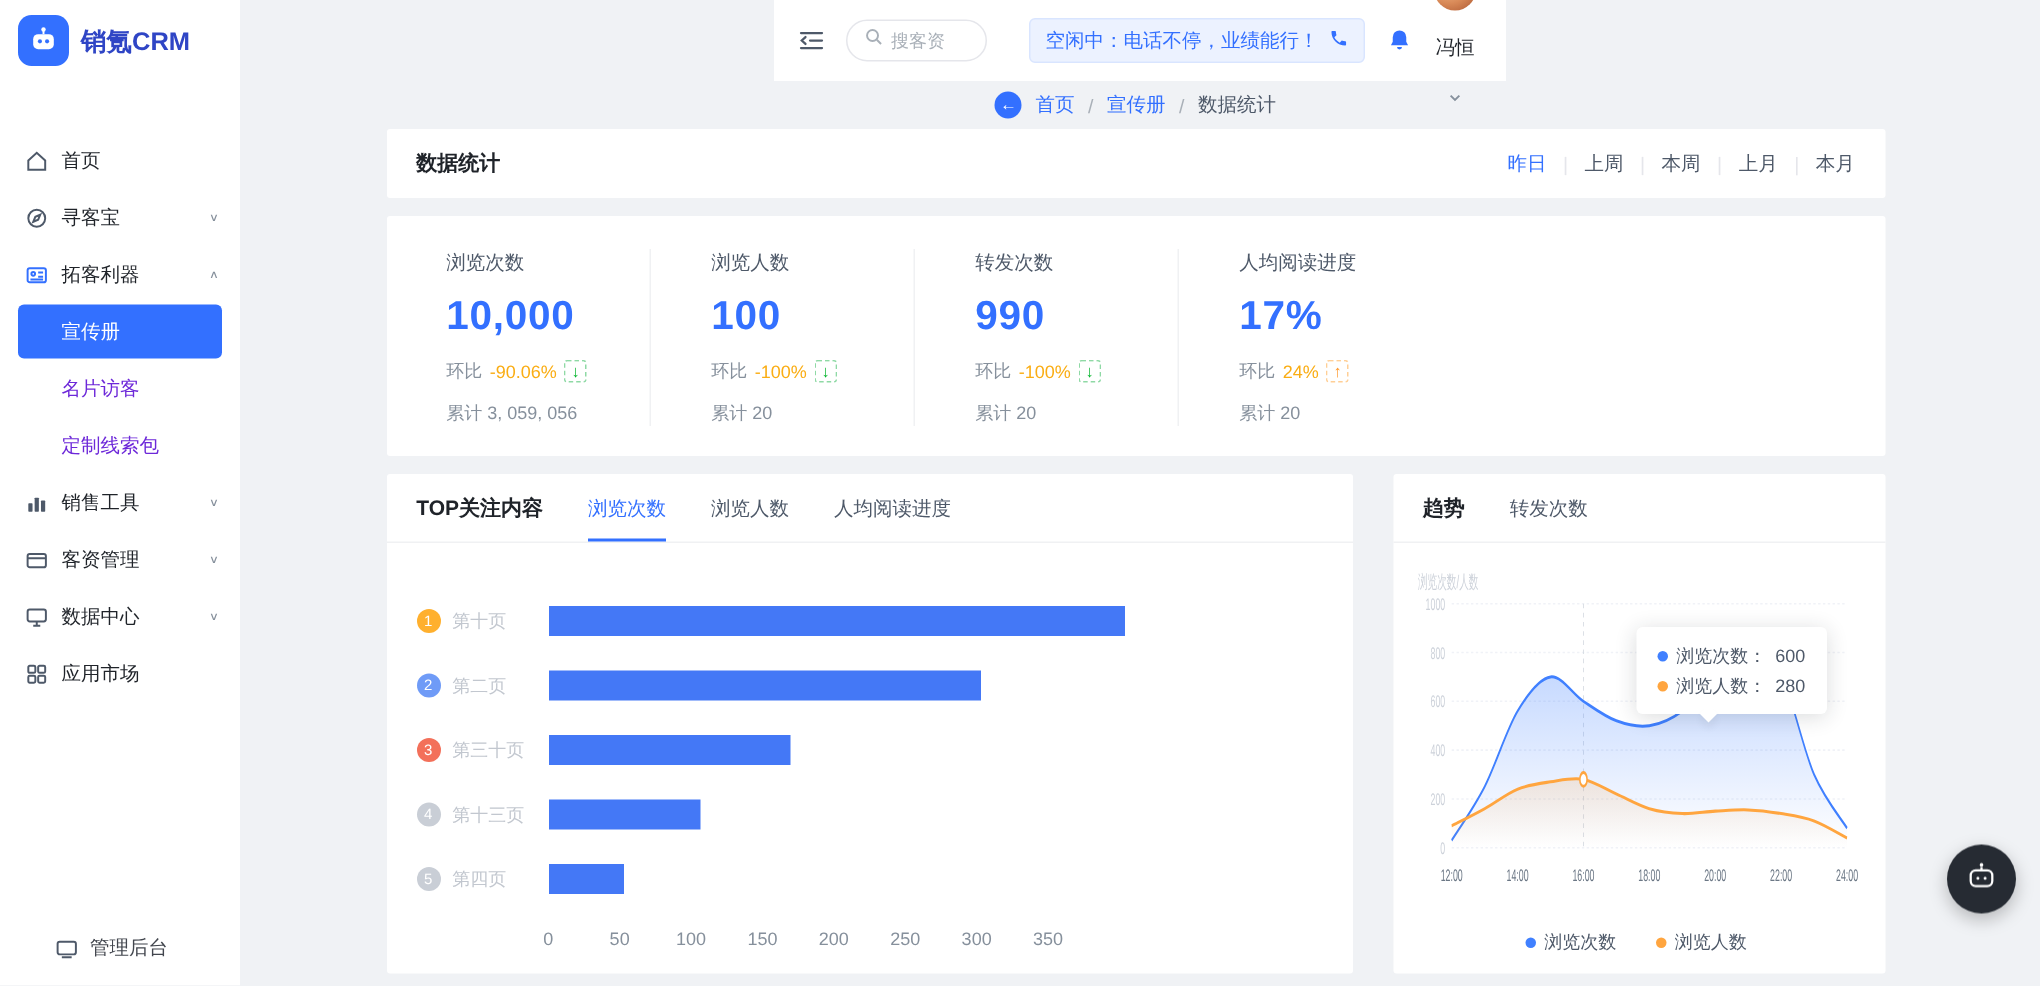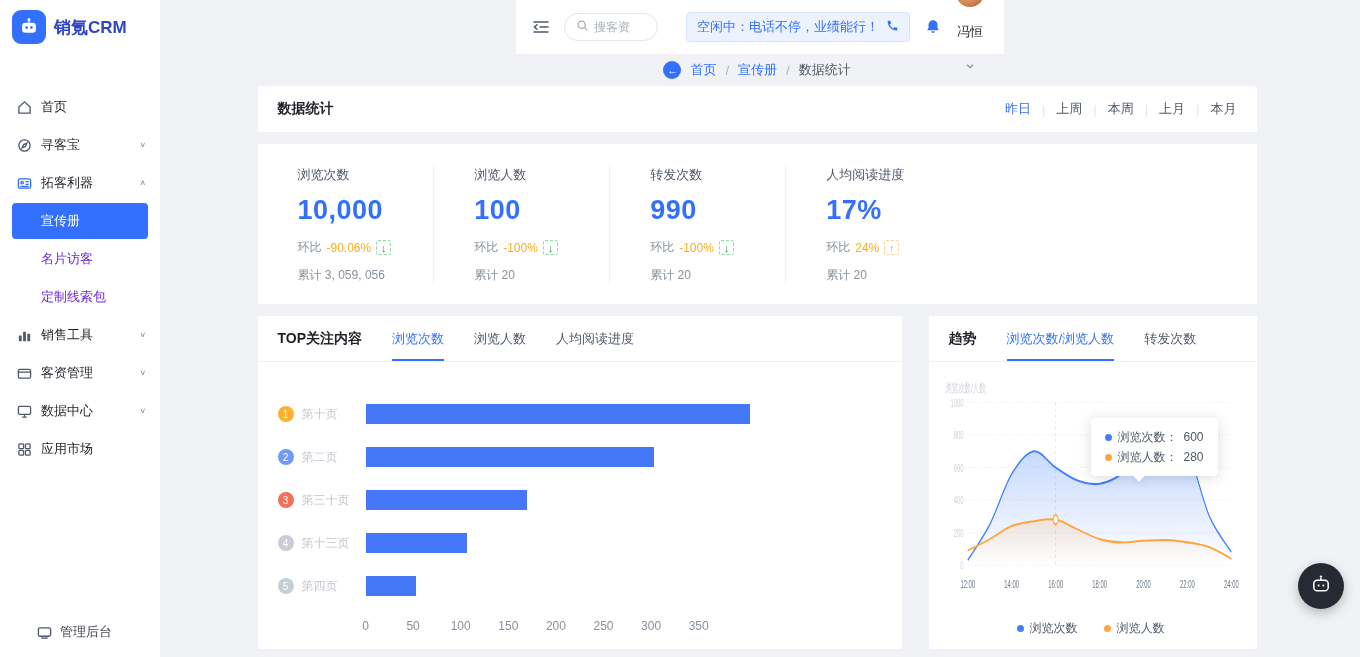--- a/index.html
+++ b/index.html
@@ -368,21 +368,20 @@
                 <span class="bar-tick" style="left: 60%;">300</span>
                 <span class="bar-tick" style="left: 70%;">350</span>
               </div>
           </div>
         </div>
 
         <div class="panel chart-panel right">
           <div class="panel-head">
             <span class="panel-title">趋势</span>
             <div class="tabs">
-              <span class="tab active">浏览次数/浏览人数</span>
               <span class="tab">转发次数</span>
             </div>
           </div>
           <div class="trend-body">
             <div class="chart-wrap">
               <svg id="trend-svg" viewBox="0 0 560 238" preserveAspectRatio="none">
                   <defs>
                     <linearGradient id="tg0" x1="0" y1="0" x2="0" y2="1">
                       <stop offset="0" stop-color="#4080ff" stop-opacity="0.32"></stop>
                       <stop offset="1" stop-color="#4080ff" stop-opacity="0"></stop>

